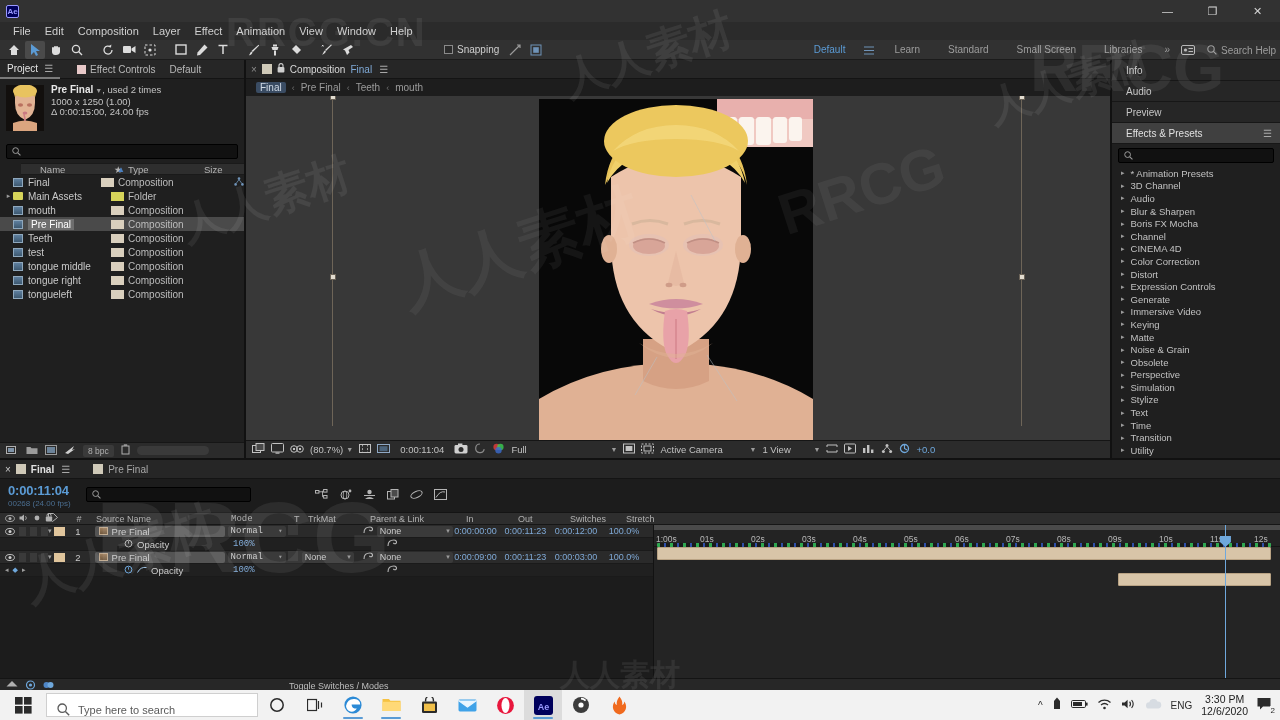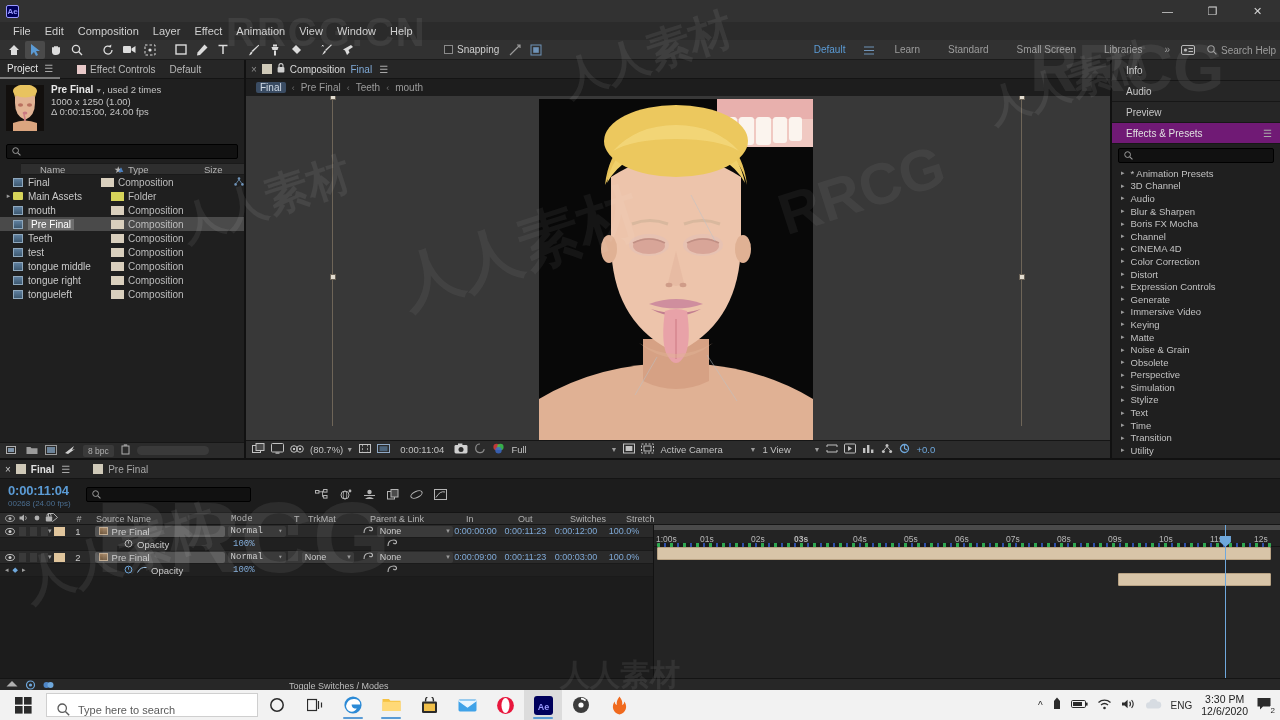--- a/index.html
+++ b/index.html
@@ -85,21 +85,21 @@
   .handle{position:absolute;width:6px;height:6px;background:#e2dcd0;border:1px solid #6b6358;}
   .photo{position:absolute;left:293px;top:3px;width:274px;height:342px;overflow:hidden;background:#000;}
   .cbottom{height:18px;background:#2b2b2b;border-top:1px solid #151515;display:flex;align-items:center;gap:6px;padding-left:6px;font-size:9.5px;color:#c2c2c2;}
   .csel{display:flex;align-items:center;gap:3px;}
   .dd{color:#9b9b9b;font-size:7px;}
   .pill{padding:0 4px;}
 
   
   .rail{width:168px;background:#1f1f1f;display:flex;flex-direction:column;}
   .railtab{height:21px;display:flex;align-items:center;padding-left:14px;font-size:10px;color:#c6c6c6;border-bottom:1px solid #171717;background:#262626;}
-  .railtab.sel{background:#701a75;color:#e0e0e0;justify-content:space-between;padding-right:8px;}
+  .railtab.sel{background:#404040;color:#e0e0e0;justify-content:space-between;padding-right:8px;}
   .fxsearch{margin:4px 6px;height:15px;background:#111;border:1px solid #000;border-radius:2px;display:flex;align-items:center;padding:0 5px;gap:3px;}
   .fxlist{flex:1;overflow:hidden;}
   .fxrow{height:12.6px;display:flex;align-items:center;font-size:9.5px;color:#c2c2c2;padding-left:9px;gap:6px;}
   .fxrow .tw{color:#9a9a9a;font-size:7px;}
 
   
   .timeline{height:235px;background:#1c1c1c;border-top:2px solid #111;display:flex;flex-direction:column;}
   .ttabs{height:19px;background:#262626;display:flex;align-items:center;gap:5px;padding-left:5px;font-size:10px;border-bottom:1px solid #141414;}
   .thead{height:34px;display:flex;border-bottom:1px solid #141414;}
   .tc-box{width:86px;padding:4px 0 0 8px;}
@@ -1064,21 +1064,21 @@
             <div class="wabar"></div>
             <div class="rtick" style="left: 2px;">1:00s</div>
             <div class="rmark" style="left: 4px; top: 18px; height: 4px;"></div>
             <div class="rmark" style="left: 29.5px; top: 19px; height: 3px;"></div>
             <div class="rtick" style="left: 46px;">01s</div>
             <div class="rmark" style="left: 55px; top: 18px; height: 4px;"></div>
             <div class="rmark" style="left: 80.5px; top: 19px; height: 3px;"></div>
             <div class="rtick" style="left: 97px;">02s</div>
             <div class="rmark" style="left: 106px; top: 18px; height: 4px;"></div>
             <div class="rmark" style="left: 131.5px; top: 19px; height: 3px;"></div>
-            <div class="rtick" style="left: 140px; font-weight: bold;">03s</div>
+            <div class="rtick" style="left: 148px;">03s</div>
             <div class="rmark" style="left: 157px; top: 18px; height: 4px;"></div>
             <div class="rmark" style="left: 182.5px; top: 19px; height: 3px;"></div>
             <div class="rtick" style="left: 199px;">04s</div>
             <div class="rmark" style="left: 208px; top: 18px; height: 4px;"></div>
             <div class="rmark" style="left: 233.5px; top: 19px; height: 3px;"></div>
             <div class="rtick" style="left: 250px;">05s</div>
             <div class="rmark" style="left: 259px; top: 18px; height: 4px;"></div>
             <div class="rmark" style="left: 284.5px; top: 19px; height: 3px;"></div>
             <div class="rtick" style="left: 301px;">06s</div>
             <div class="rmark" style="left: 310px; top: 18px; height: 4px;"></div>

